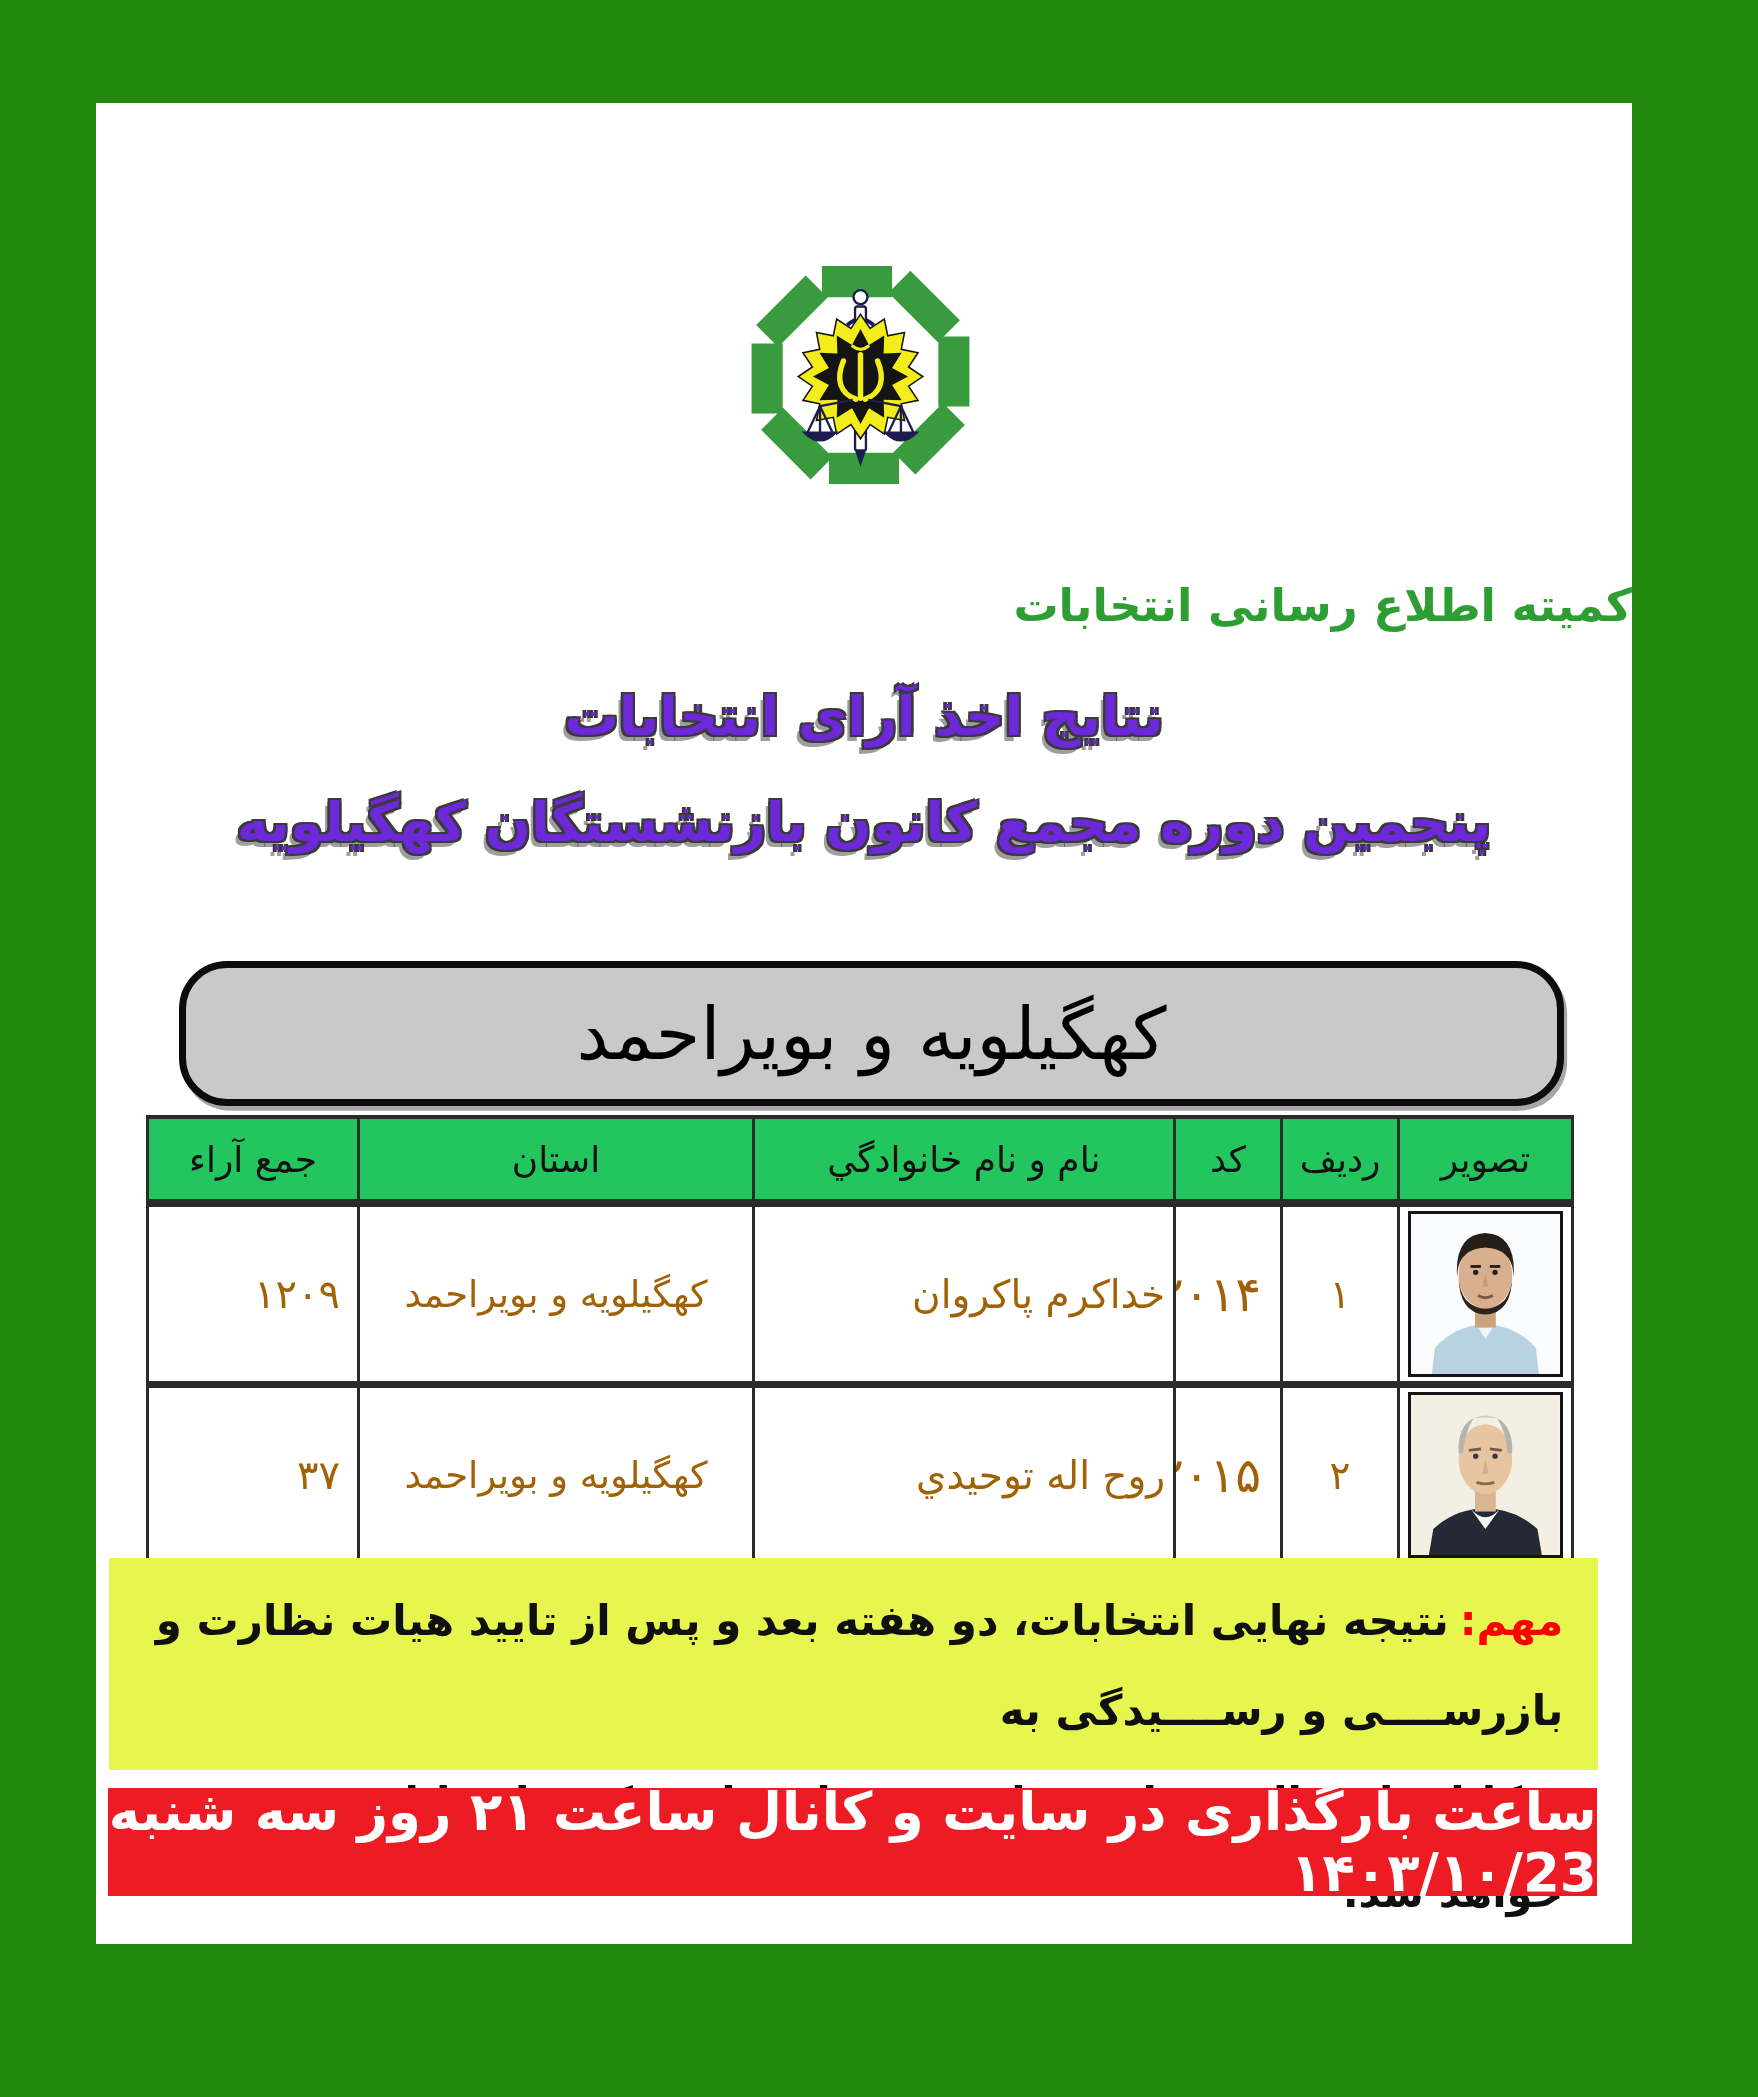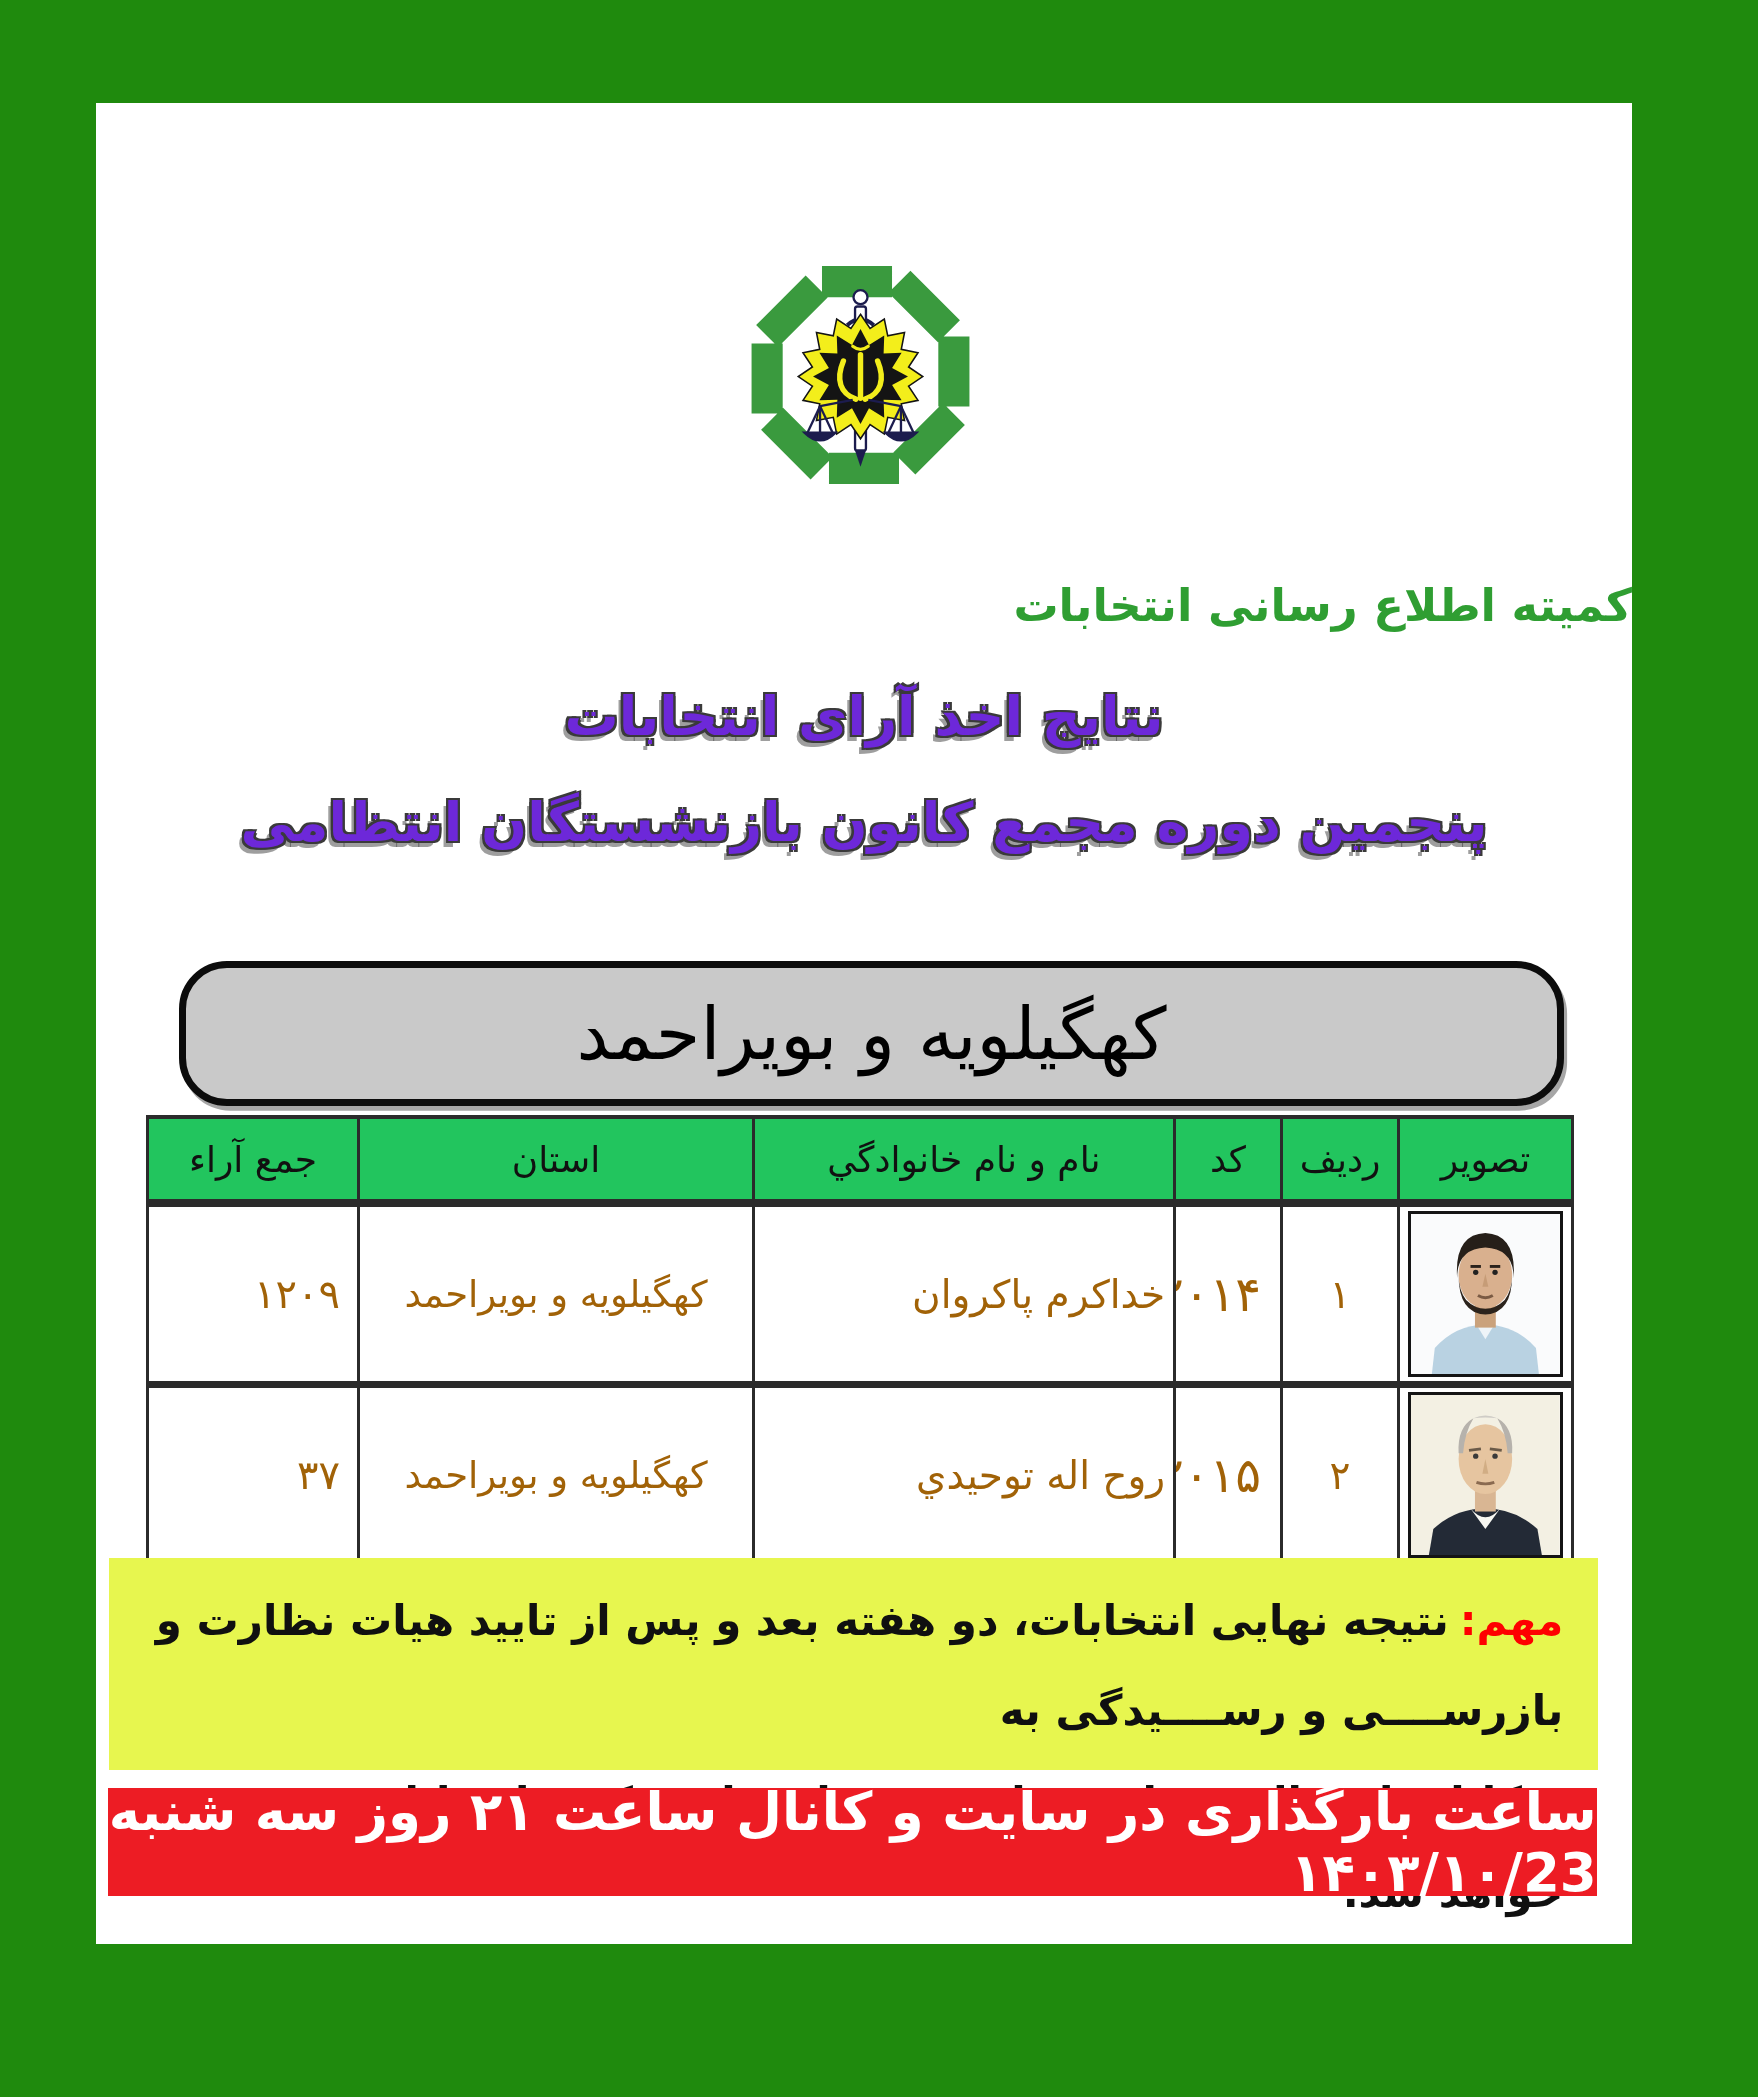--- a/index.html
+++ b/index.html
@@ -81,21 +81,21 @@
         <path d="M212 200 L196 234"></path>
           <path d="M212 200 L228 234"></path>
           <path d="M212 200 L212 236"></path>
         <path d="M88 234 Q108 254 128 234 Z" fill="#1c1c4e"></path>
         <path d="M192 234 Q212 254 232 234 Z" fill="#1c1c4e"></path>
       </g>
     </svg>
 
     <div class="committee">کمیته اطلاع رسانی انتخابات</div>
     <div class="title title1">نتایج اخذ آرای انتخابات</div>
-    <div class="title title2">پنجمین دوره مجمع کانون بازنشستگان انتظامی</div>
+    <div class="title title2">پنجمین دوره مجمع کانون بازنشستگان کهگیلویه</div>
 
     <div class="region">
       <span>کهگیلویه و بویراحمد</span>
     </div>
 
     <div class="tablewrap">
       <table>
         <colgroup>
           <col style="width:174px">
             <col style="width:117px">

